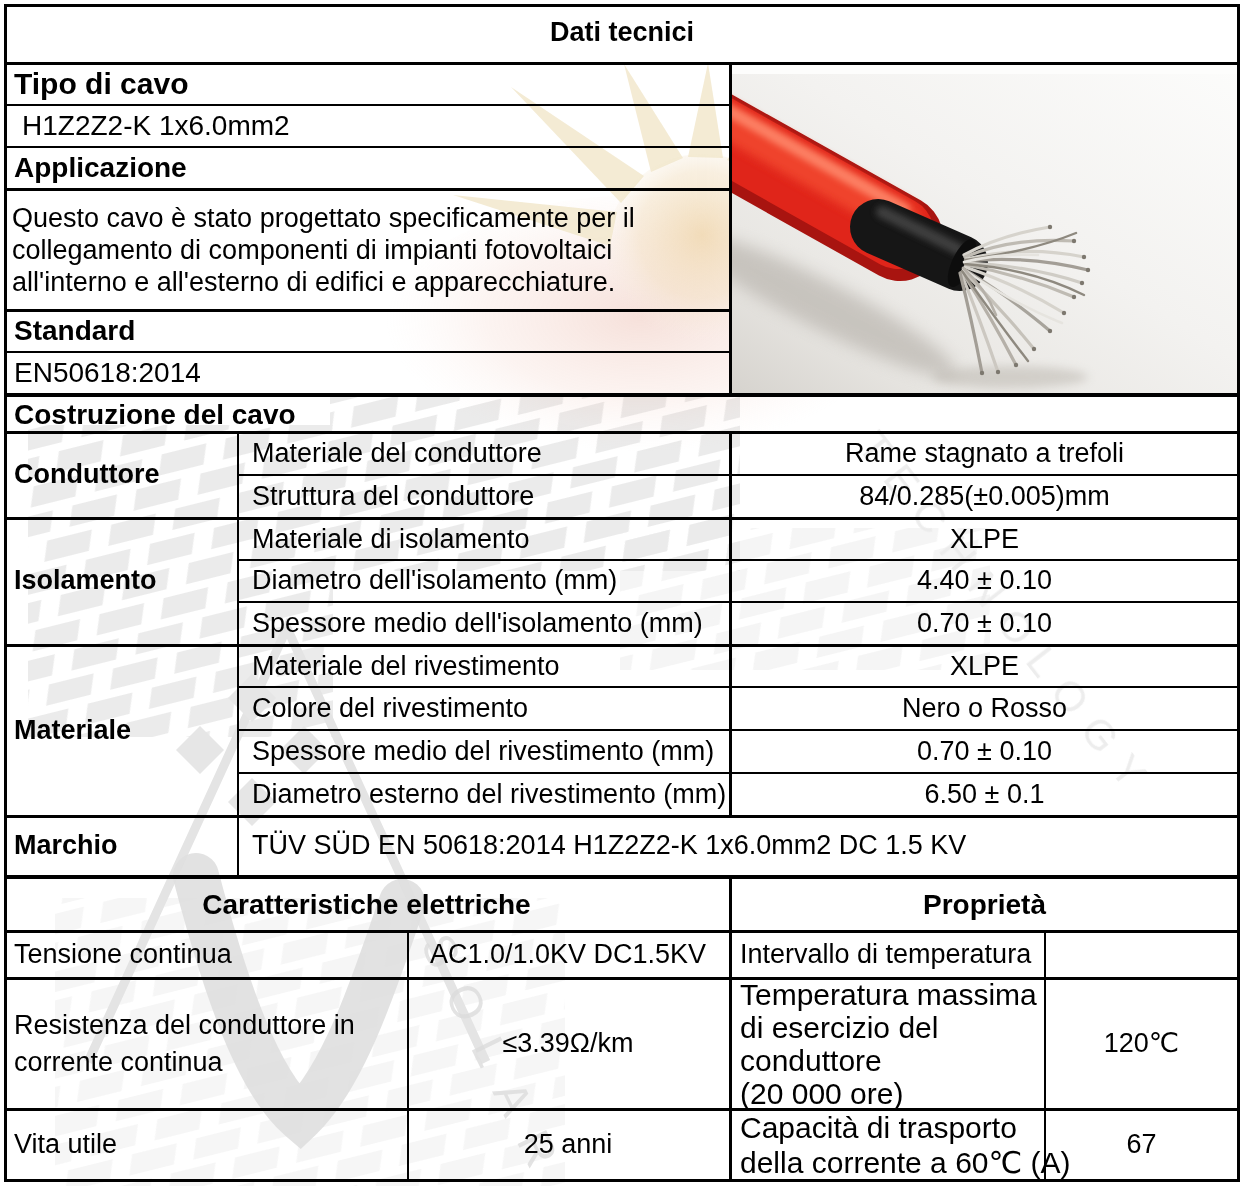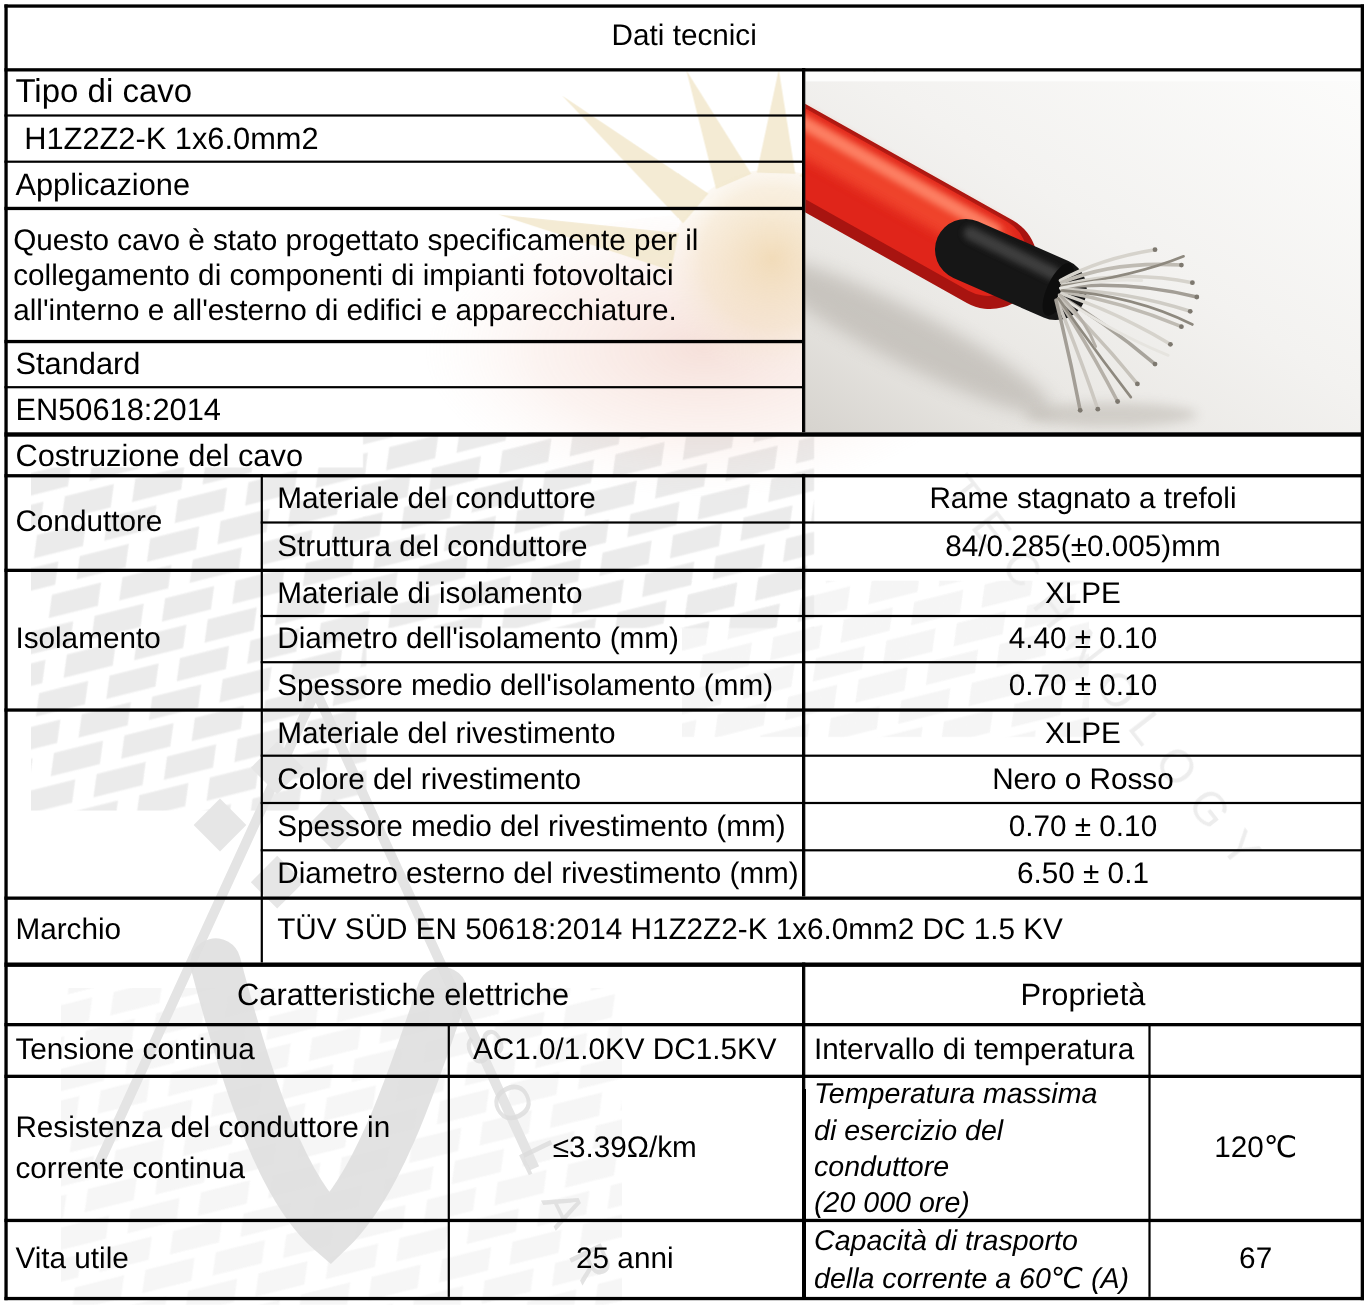--- a/index.html
+++ b/index.html
@@ -9,22 +9,22 @@
   }
   #watermark{position:absolute;left:0;top:0;z-index:0;}
   .ln{position:absolute;background:#000;z-index:3;}
   .cell{
     position:absolute;display:flex;align-items:center;z-index:2;
     box-sizing:border-box;font-size:27px;line-height:1.25;
   }
   .left{padding-left:10px;justify-content:flex-start;text-align:left;}
   .pad12{padding-left:13px;}
   .center{justify-content:center;text-align:center;}
-  .bold{font-weight:normal;}
-  .f26{font-size:26px;font-style:italic;}
+  .bold{font-weight:bold;}
+  .f26{font-size:30px;}
   .f28{font-size:28px;}
   .f30{font-size:30px;}
   .pre{white-space:pre-line;}
   .lh40{line-height:32px;}
   .lh38{line-height:37px;}
   .lh33{line-height:33px;}
   .lh35{line-height:35px;}
   #photo{position:absolute;left:732px;top:65px;width:505px;height:328px;z-index:2;}
 </style>
 </head>
@@ -203,20 +203,21 @@
         <circle cx="266" cy="307" r="2.2"></circle>
           <circle cx="250" cy="308" r="2.2"></circle>
       </g>
     </svg>
   </div>
 
   <div class="cell left bold f28" style="left:4px;top:395px;width:1233px;height:38px">Costruzione del cavo</div>
 
   <div class="cell left bold" style="left:4px;top:433px;width:233px;height:84px">Conduttore</div>
   <div class="cell left bold" style="left:4px;top:518px;width:233px;height:126px">Isolamento</div>
+  <div class="cell left bold" style="left:4px;top:646px;width:233px;height:169px">Materiale</div>
   <div class="cell left bold" style="left:4px;top:817px;width:233px;height:58px">Marchio</div>
 
   <div class="cell left pad12" style="left:239px;top:433px;width:488px;height:41px">Materiale del conduttore</div>
   <div class="cell center" style="left:732px;top:433px;width:505px;height:41px">Rame stagnato a trefoli</div>
   <div class="cell left pad12" style="left:239px;top:476px;width:488px;height:41px">Struttura del conduttore</div>
   <div class="cell center" style="left:732px;top:476px;width:505px;height:41px">84/0.285(±0.005)mm</div>
 
   <div class="cell left pad12" style="left:239px;top:520px;width:488px;height:39px">Materiale di isolamento</div>
   <div class="cell center" style="left:732px;top:520px;width:505px;height:39px">XLPE</div>
   <div class="cell left pad12" style="left:239px;top:561px;width:488px;height:40px">Diametro dell'isolamento (mm)</div>

